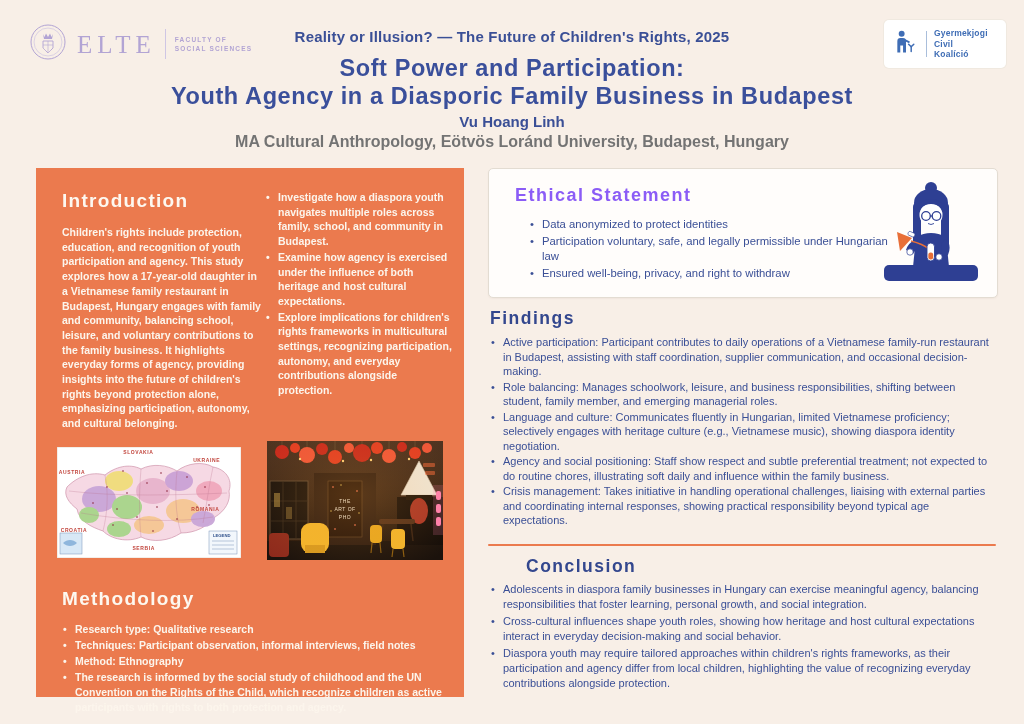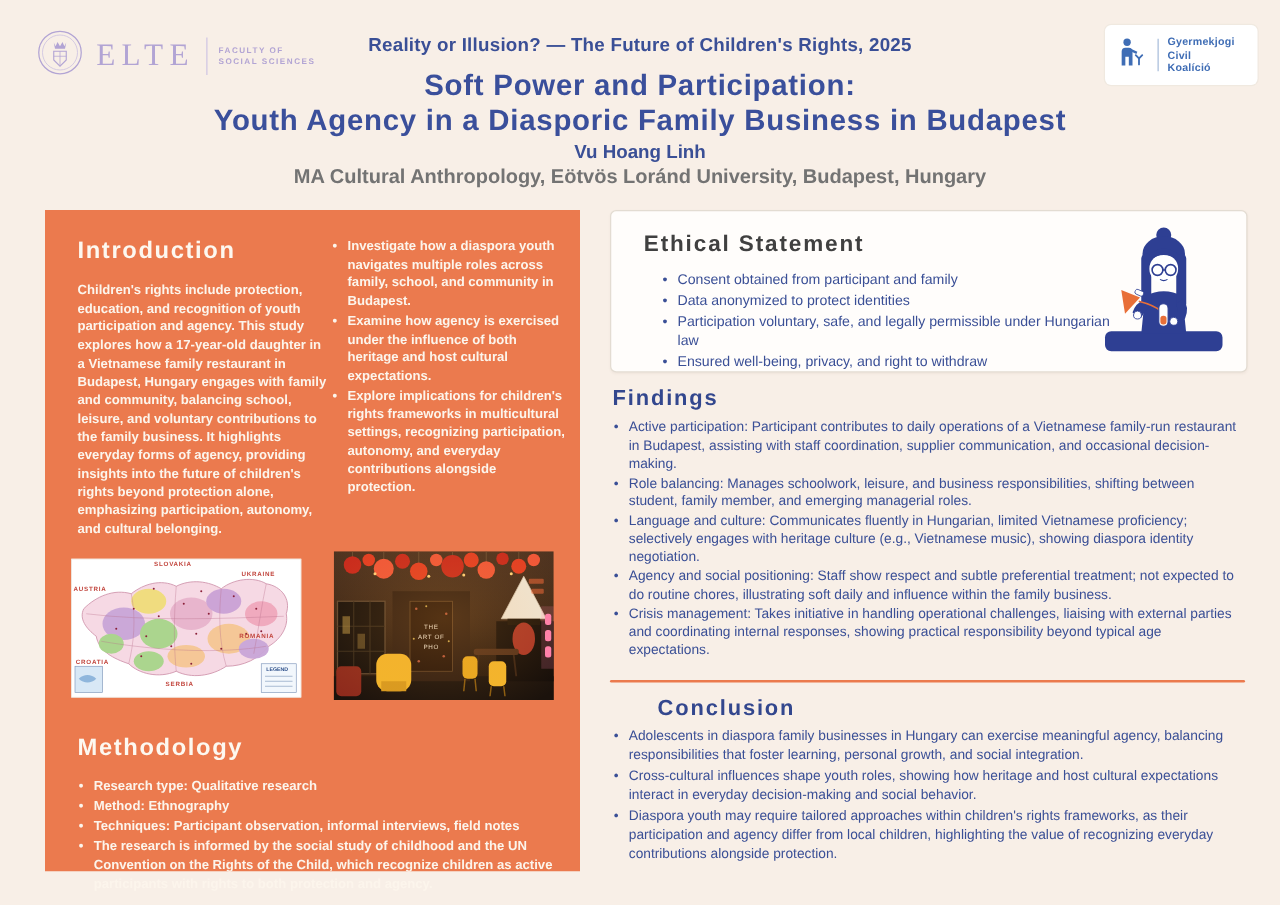--- a/index.html
+++ b/index.html
@@ -37,21 +37,21 @@
   .lp-list{margin-top:13px;font-size:10.5px;line-height:14.7px;font-weight:bold;}
   #methodology{left:26px;top:400px;width:382px;margin-top:20px;}
   #methodology ul{margin-top:12px;font-size:10.5px;line-height:15px;font-weight:bold;}
   .map-fig{left:21px;top:279px;width:184px;height:111px;background:#fff;}
   .photo-fig{left:231px;top:273px;width:176px;height:119px;}
   .map-label{position:absolute;font-size:5px;font-weight:bold;color:#c2463e;letter-spacing:.6px;}
   
   .right-col{left:488px;top:168px;width:510px;height:529px;color:#3a4f96;}
   .ethic-card{top:0;left:0;width:510px;height:130px;background:#fffdfb;border:1px solid #e3dcd2;
               border-radius:5px;box-sizing:border-box;box-shadow:0 1px 2px rgba(120,90,60,.06);}
-  .ethic-h{left:26px;top:16px;font-size:18px;font-weight:bold;letter-spacing:1.5px;color:#404040;}
+  .ethic-h{left:26px;top:16px;font-size:18px;font-weight:bold;letter-spacing:1.5px;color:#8b5cf6;}
   .ethic-list{left:40px;top:48px;width:372px;font-size:11.3px;line-height:15px;}
   .ethic-list li{margin-bottom:2px;}
   .sci{right:16px;top:6px;width:100px;height:118px;}
   #findings-h{top:140px;left:2px;}
   #findings-list{top:167px;left:2px;width:506px;font-size:11px;line-height:14.5px;}
   #findings-list li{margin-bottom:1px;}
   .divider{top:376px;left:0;width:508px;height:2px;background:#eb7a4e;border-radius:1px;}
   #conclusion-h{top:388px;left:2px;margin-left:36px;}
   #conclusion-list{top:414px;left:2px;width:506px;font-size:11px;line-height:15px;}
   #conclusion-list li{margin-bottom:2px;}
@@ -281,33 +281,32 @@
         <rect x="124" y="88" width="14" height="20" rx="4" fill="#f2b52b"></rect>
         <path d="M126,108 L125,116 M136,108 L137,116" stroke="#8a5c10" stroke-width="1.2"></path>
         <rect width="176" height="119" fill="url(#warm)"></rect>
       </svg>
     </div>
 
     <div class="abs" id="methodology">
       <div class="lp-h">Methodology</div>
       <ul class="blist">
           <li>Research type: Qualitative research</li>
+          <li>Techniques: Participant observation, informal interviews, field notes</li>
           <li>Method: Ethnography</li>
-          <li>Techniques: Participant observation, informal interviews, field notes</li>
           <li>The research is informed by the social study of childhood and the UN Convention on the Rights of the Child, which recognize children as active participants with rights to both protection and agency.</li>
         </ul>
     </div>
   </div>
 
   <div class="abs right-col">
 
     <div class="abs ethic-card">
       <div class="abs ethic-h">Ethical Statement</div>
       <ul class="abs blist ethic-list">
-          <li>Consent obtained from participant and family</li>
           <li>Data anonymized to protect identities</li>
           <li>Participation voluntary, safe, and legally permissible under Hungarian law</li>
           <li>Ensured well-being, privacy, and right to withdraw</li>
         </ul>
       <span class="abs sci">
         <svg width="100" height="118" viewBox="0 0 100 118">
           <g fill="#2e3f93">
             <rect x="3" y="90" width="94" height="16" rx="5"></rect>
             <path d="M32,92 L35,62 Q50,54 65,62 L68,92 Z"></path>
             <circle cx="50" cy="13" r="6"></circle>

